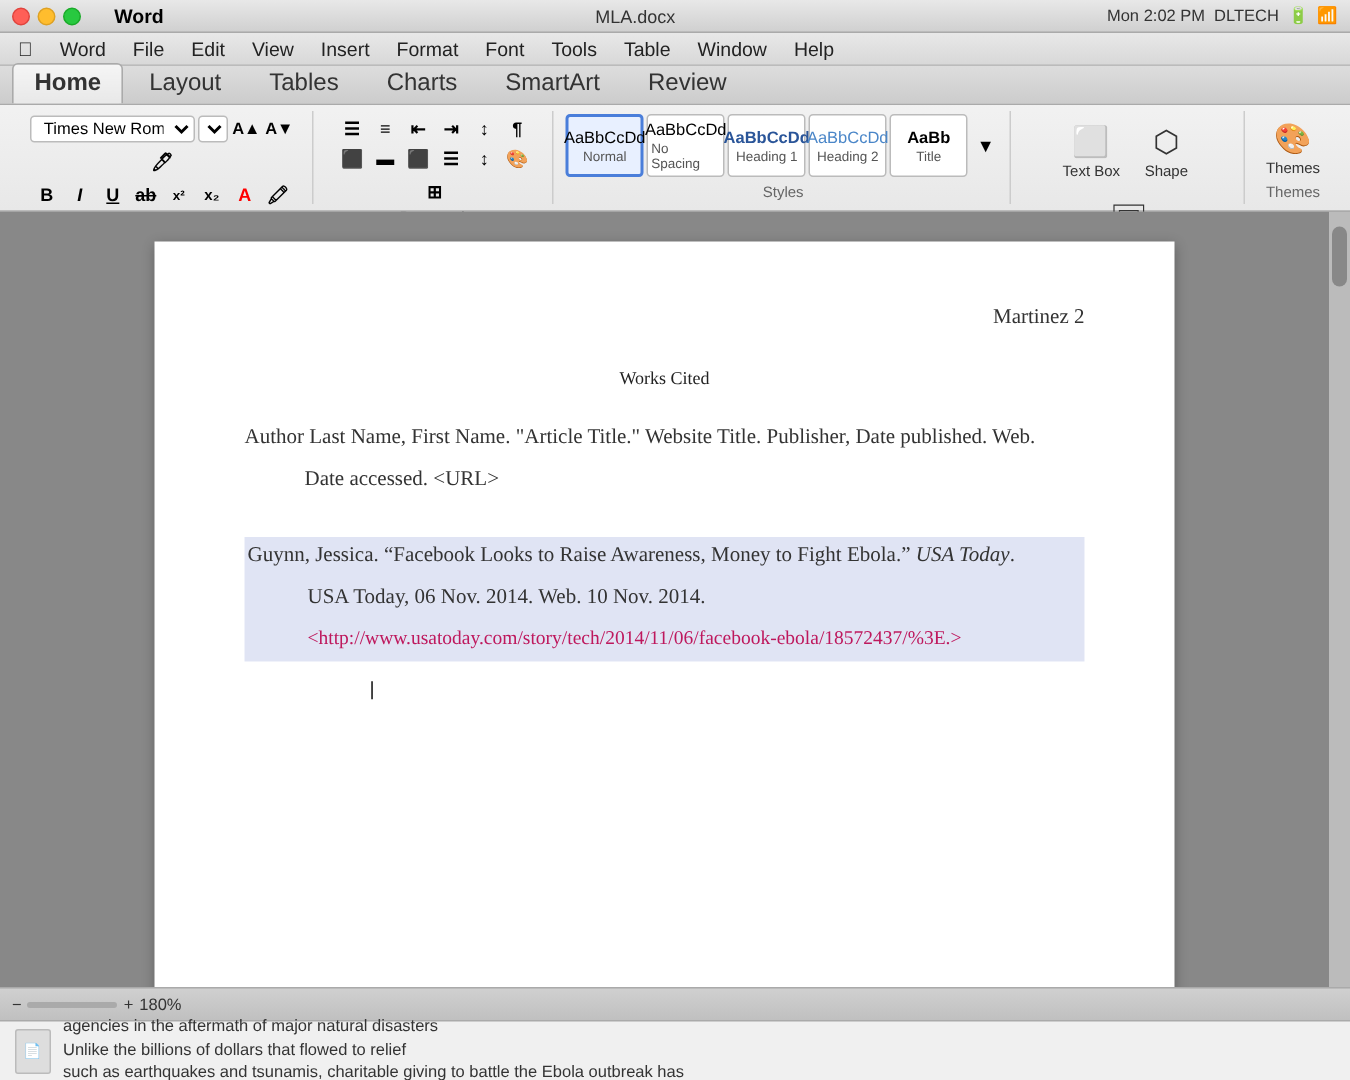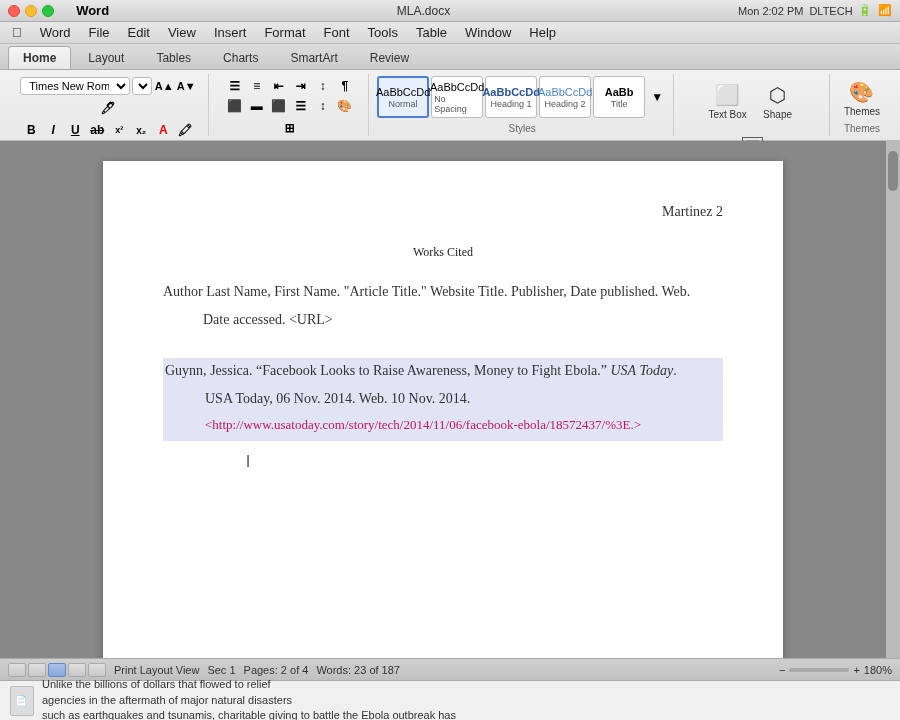--- a/index.html
+++ b/index.html
@@ -53,21 +53,21 @@
     .ribbon-tabs {
       display: flex;
       align-items: flex-end;
       padding: 0 8px;
       background: linear-gradient(to bottom, #ddd, #ccc);
       height: 26px;
       border-bottom: 1px solid #aaa;
     }
     .ribbon-tab {
       padding: 4px 14px;
-      font-size: 12px;
+      font-size: 16px;
       font-family: -apple-system, sans-serif;
       cursor: pointer;
       border: 1px solid transparent;
       border-bottom: none;
       border-radius: 4px 4px 0 0;
       background: transparent;
       color: #333;
       margin-right: 2px;
     }
     .ribbon-tab.active {
@@ -492,43 +492,30 @@
       </div>
     </div>
 
     <div class="right-scrollbar">
       <div class="scrollbar-thumb"></div>
     </div>
   </div>
 </div>
 
 <div class="status-bar">
-  <div class="status-left">
-    <div class="view-buttons">
-      <div class="view-btn"></div>
-      <div class="view-btn"></div>
-      <div class="view-btn active"></div>
-      <div class="view-btn"></div>
-      <div class="view-btn"></div>
-    </div>
-    <span>Print Layout View</span>
-    <span>Sec 1</span>
-    <span>Pages: <span>2 of 4</span></span>
-    <span>Words: <span>23 of 187</span></span>
-  </div>
   <div class="status-right">
     <div class="zoom-bar">
       <span>−</span>
       <div class="zoom-slider"></div>
       <span>+</span>
       <span>180%</span>
     </div>
   </div>
 </div>
 
 <div class="bottom-panel">
   <div class="bottom-panel-icon">📄</div>
   <div class="bottom-panel-text">
+    <div>agencies in the aftermath of major natural disasters</div>
     <div>Unlike the billions of dollars that flowed to relief</div>
-    <div>agencies in the aftermath of major natural disasters</div>
     <div>such as earthquakes and tsunamis, charitable giving to battle the Ebola outbreak has</div>
   </div>
 </div>
 
 </body></html>

